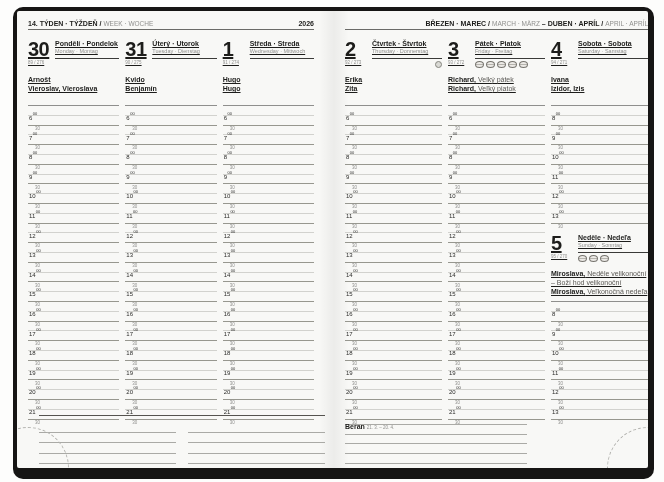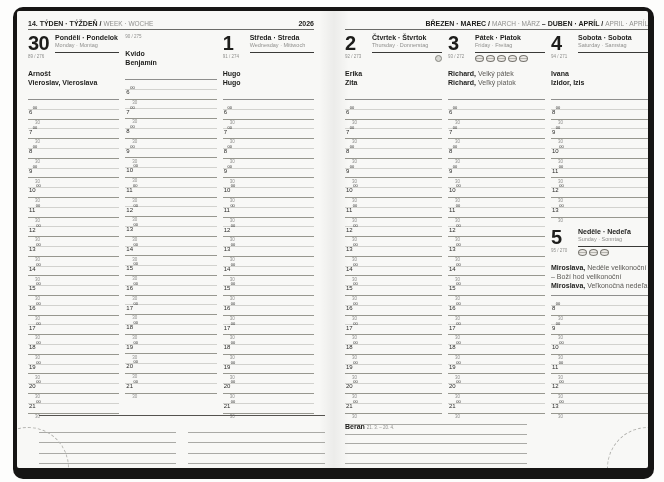--- a/index.html
+++ b/index.html
@@ -12,21 +12,21 @@
   .page{position:absolute;top:0;height:100%;}
   .page-left{left:11px;width:286px;}
   .page-right{left:328px;width:303px;}
 
   .page-header{margin-top:4px;height:13px;border-bottom:1px solid #6b6b68;display:flex;
                justify-content:space-between;align-items:flex-end;padding-bottom:1px;font-size:7px;line-height:8px;white-space:nowrap;}
   .page-header.right{justify-content:flex-end;}
   .b{font-weight:bold;color:#1d1d1b;}
   .g{color:#8f8f8d;font-size:6.5px;}
 
-  .cols{display:flex;gap:6px;margin-top:3px;}
+  .cols{display:flex;gap:6px;margin-top:9px;text-decoration:underline;}
   .day{flex:1;min-width:0;display:flex;flex-direction:column;}
   .daywrap{flex:1;display:flex;flex-direction:column;}
   .day-head{display:flex;height:20px;}
   .day-num{width:27px;font-size:20px;font-weight:bold;line-height:20px;letter-spacing:-0.5px;}
   .day-head-right{flex:1;border-bottom:1px solid #3a3a38;}
   .day-title{font-size:7px;font-weight:bold;line-height:9px;white-space:nowrap;}
   .day-sub{font-size:5.5px;color:#8f8f8d;line-height:7px;white-space:nowrap;}
   .day-subrow{display:flex;height:13px;padding-top:1px;}
   .day-ord{width:27px;font-size:4.5px;color:#8f8f8d;line-height:6px;}
   .day-extra{flex:1;display:flex;gap:2px;padding-top:1px;align-items:flex-start;}
@@ -123,20 +123,27 @@
                 <div class="trow t30"><span class="tlab half">30</span></div>
                 <div class="trow t00"><span class="tlab">20<sup>00</sup></span></div>
                 <div class="trow t30"><span class="tlab half">30</span></div>
                 <div class="trow t00"><span class="tlab">21<sup>00</sup></span></div>
                 <div class="trow t30"><span class="tlab half">30</span></div>
               </div>
             </div>
           </div>
           <div class="day">
             <div class="daywrap">
+              <div class="day-head">
+                <div class="day-num">31</div>
+                <div class="day-head-right">
+                  <div class="day-title">Úterý · Utorok</div>
+                  <div class="day-sub">Tuesday · Dienstag</div>
+                </div>
+              </div>
               <div class="day-subrow">
                 <div class="day-ord">90 / 275</div>
                 <div class="day-extra"></div>
               </div>
               <div class="names">
                 <div><span class="b">Kvido</span></div>
                 <div><span class="b">Benjamín</span></div>
               </div>
               <div class="grid">
                 <div class="trow t00"><span class="tlab">6<sup>00</sup></span></div>

